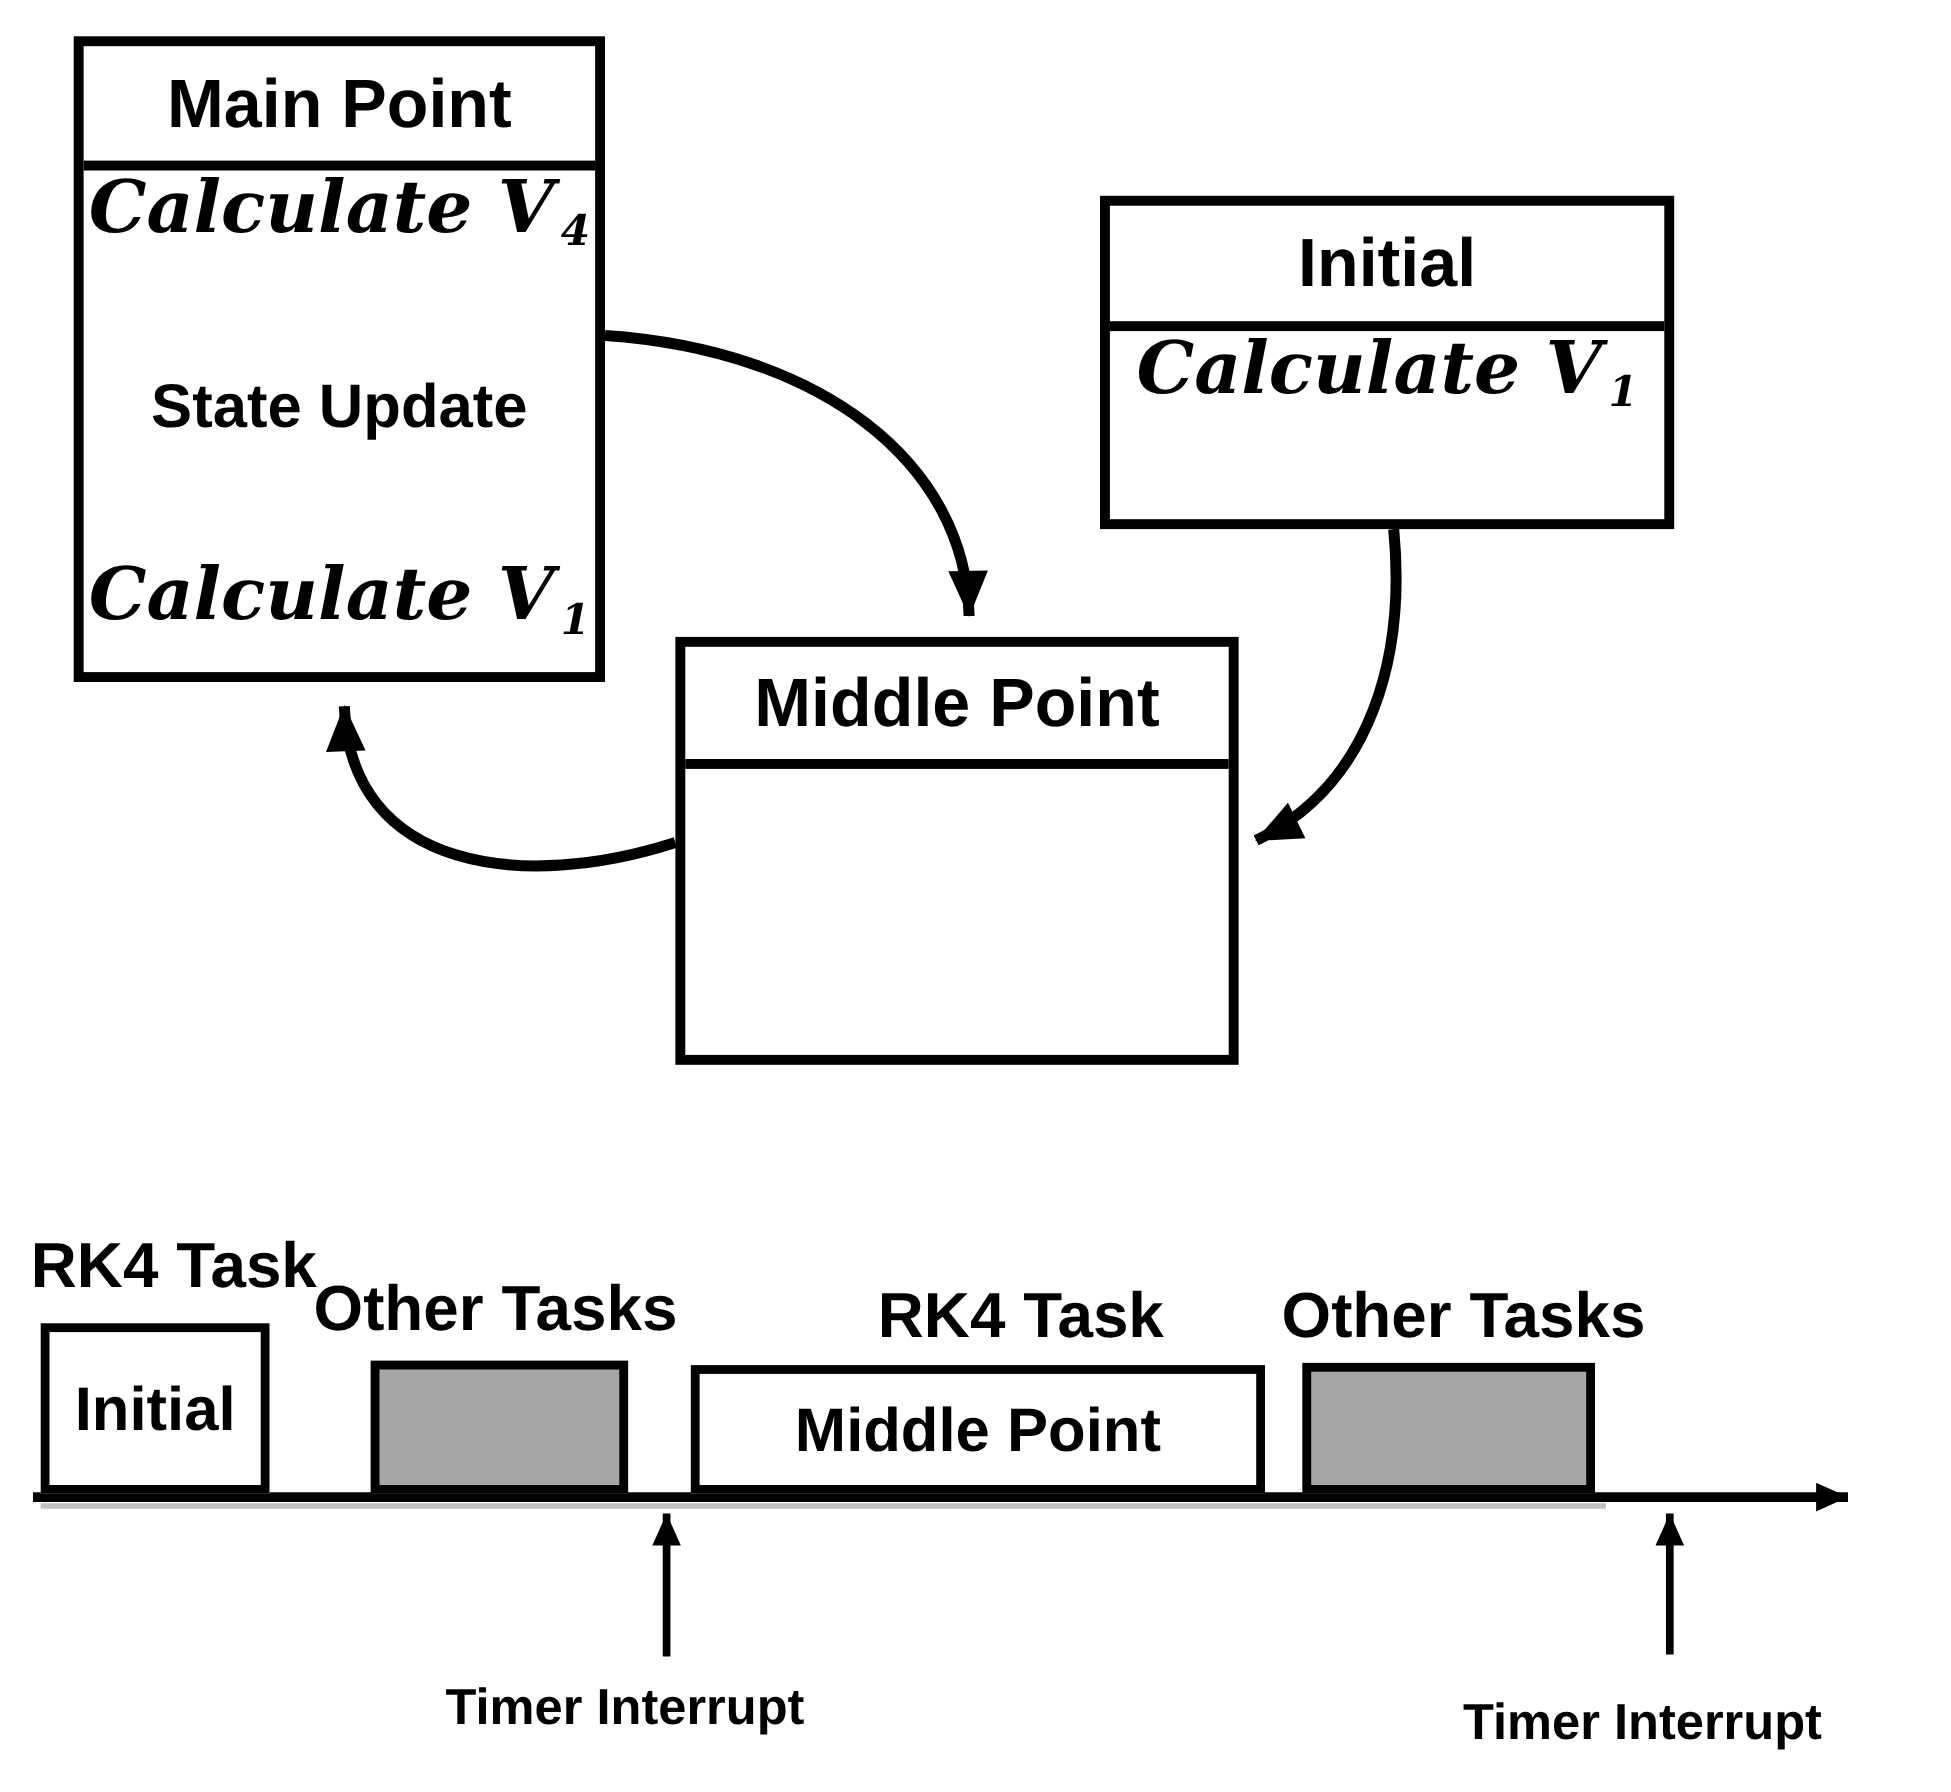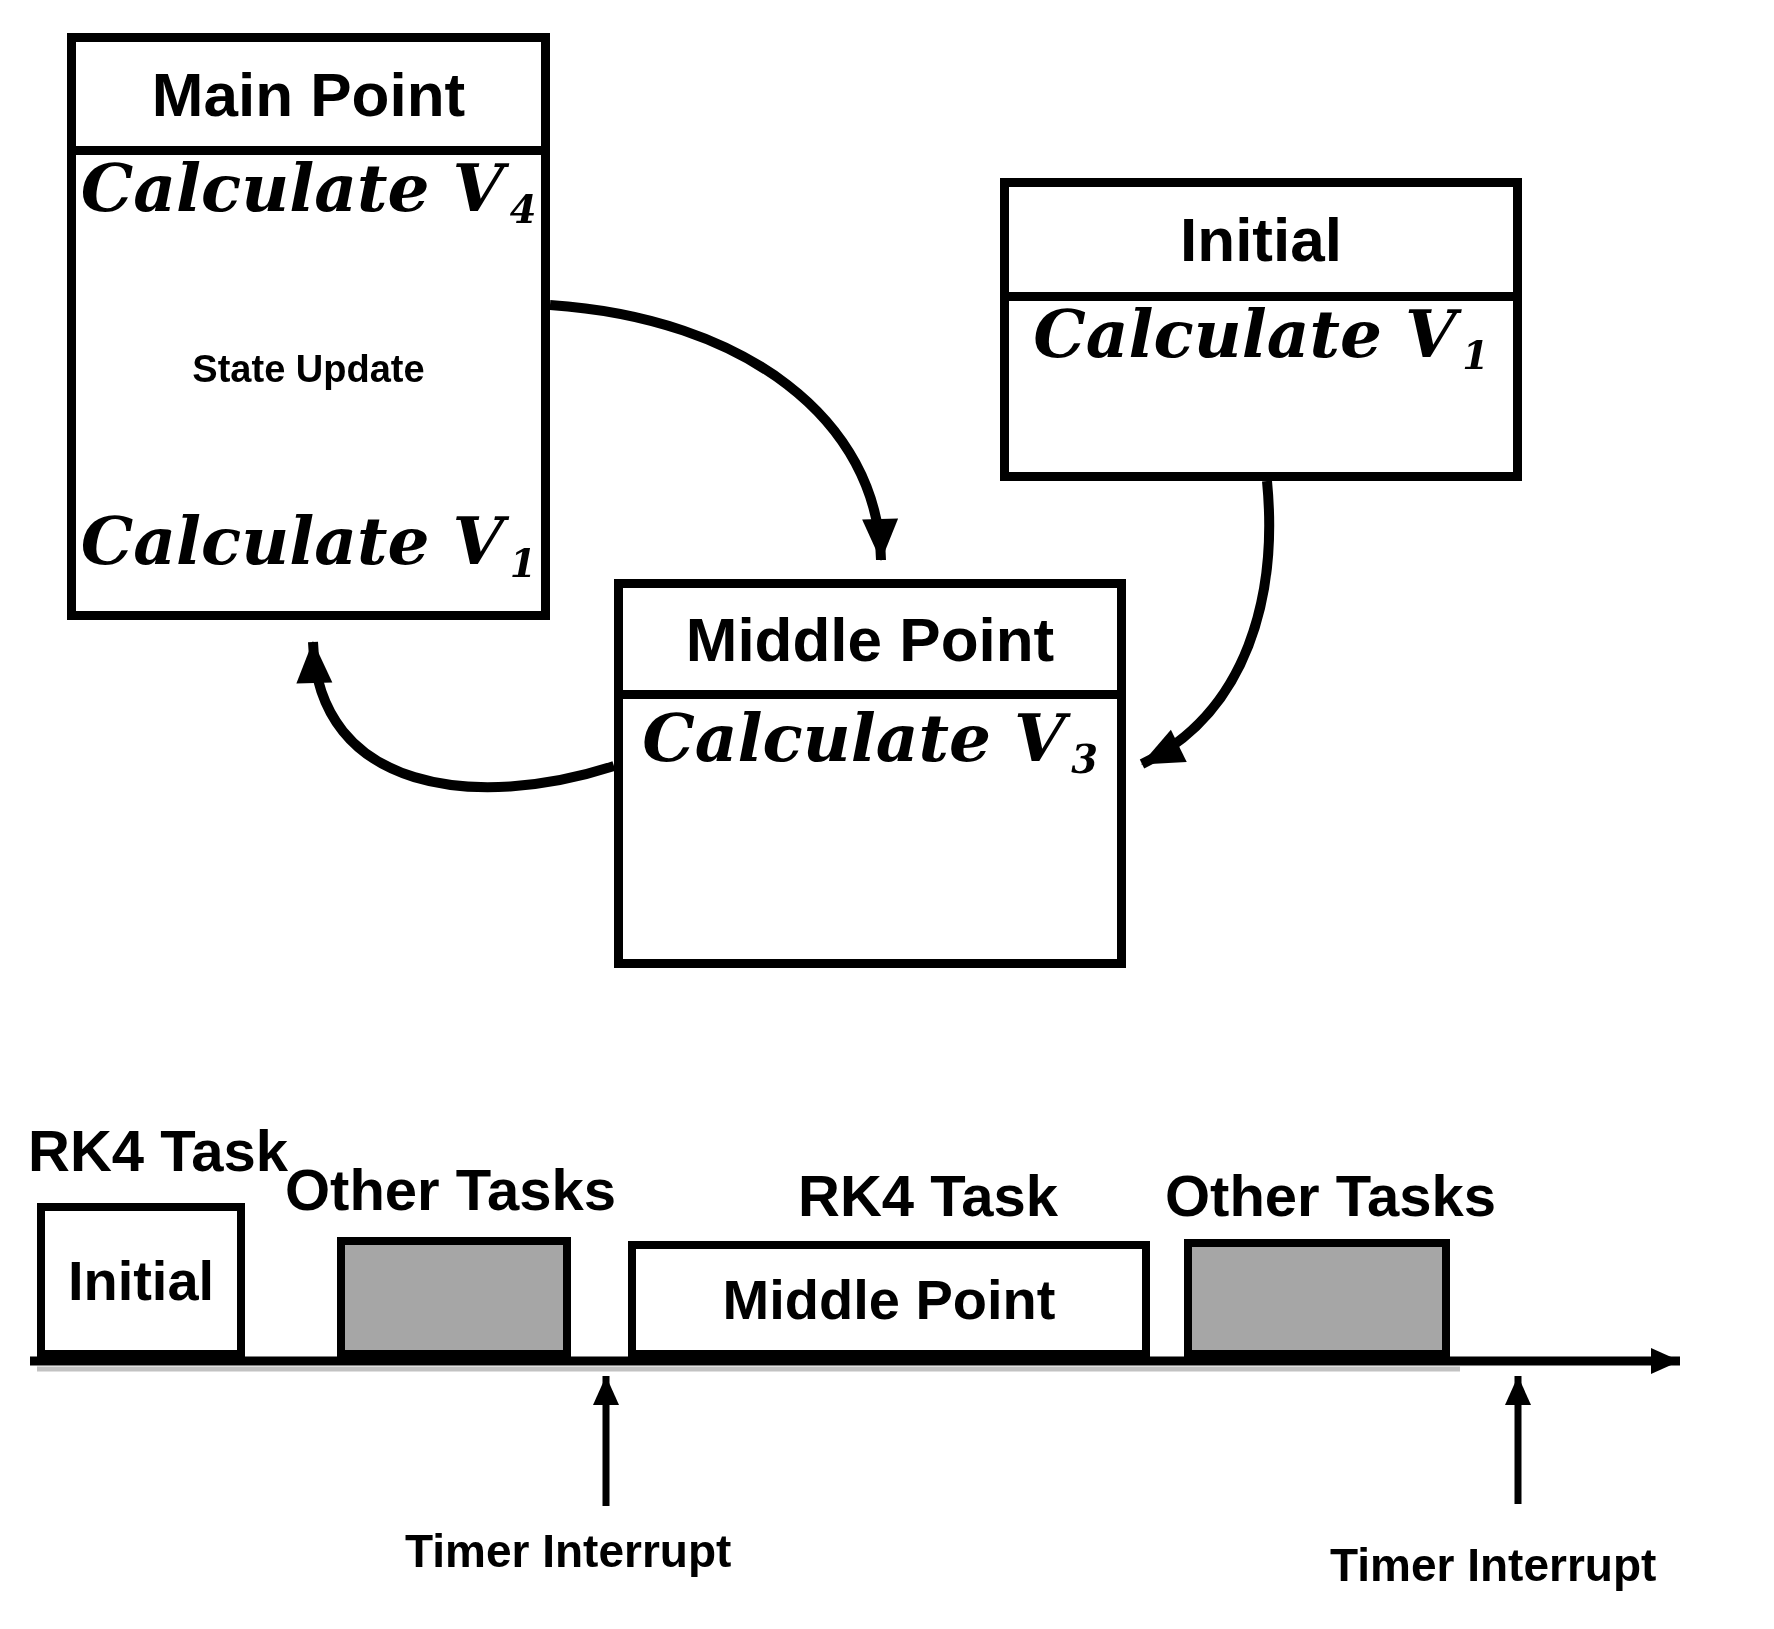--- a/index.html
+++ b/index.html
@@ -45,21 +45,21 @@
     white-space: nowrap;
     line-height: 1;
   }
   .row-math .sub {
     font-size: 0.58em;
     vertical-align: -0.32em;
     margin-left: 6px;
   }
   .row-sans {
     font-weight: bold;
-    font-size: 38px;
+    font-size: 56px;
     white-space: nowrap;
     line-height: 1;
   }
   #box-main   { left: 67px;  top: 33px;  width: 483px; height: 587px; }
   #box-main .uml-title { height: 104px; }
   #box-main .uml-body  { padding-bottom: 28px; }
   #box-initial { left: 1000px; top: 178px; width: 522px; height: 303px; }
   #box-initial .uml-title { height: 105px; }
   #box-middle { left: 614px; top: 579px; width: 512px; height: 389px; }
   #box-middle .uml-title { height: 102px; }
@@ -136,21 +136,20 @@
   <div class="uml-box" id="box-initial">
     <div class="uml-title">Initial</div>
     <div class="uml-body">
       <div class="row-math"><span>Calculate V</span><span class="sub">1</span></div>
     </div>
   </div>
 
   <div class="uml-box" id="box-middle">
     <div class="uml-title">Middle Point</div>
     <div class="uml-body">
-      <div class="row-math"><span>Calculate V</span><span class="sub">3</span></div>
     </div>
   </div>
 
   <svg class="overlay" width="1774" height="1629" viewBox="0 0 1774 1629" xmlns="http://www.w3.org/2000/svg">
     <defs>
       <marker id="head-big" markerUnits="userSpaceOnUse" markerWidth="50" markerHeight="44" refX="42" refY="19" orient="auto">
         <path d="M1,1 L43,19 L1,37 Z" fill="#000"></path>
       </marker>
       <marker id="head-small" markerUnits="userSpaceOnUse" markerWidth="38" markerHeight="32" refX="30" refY="14" orient="auto">
         <path d="M1,1 L30,14 L1,27 Z" fill="#000"></path>

